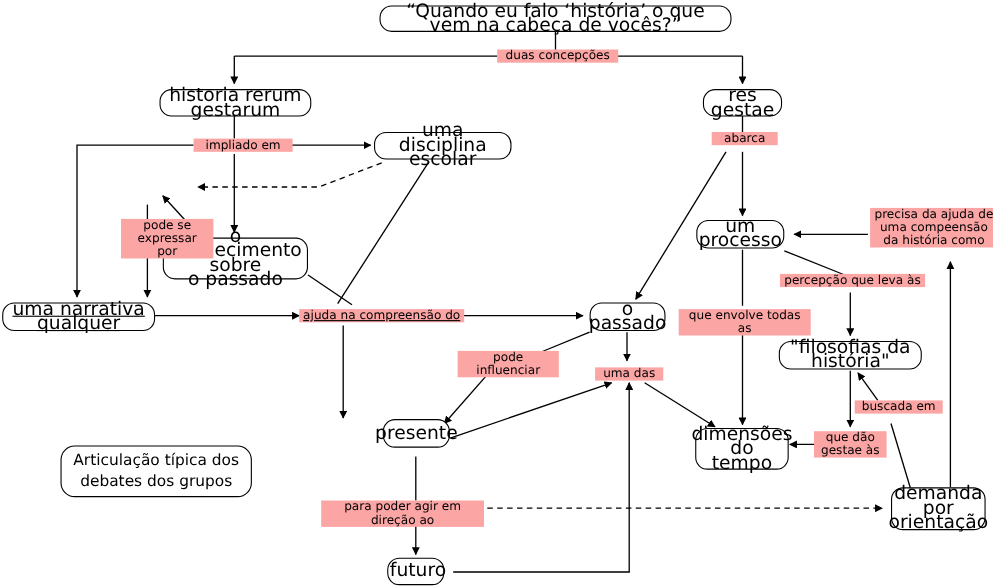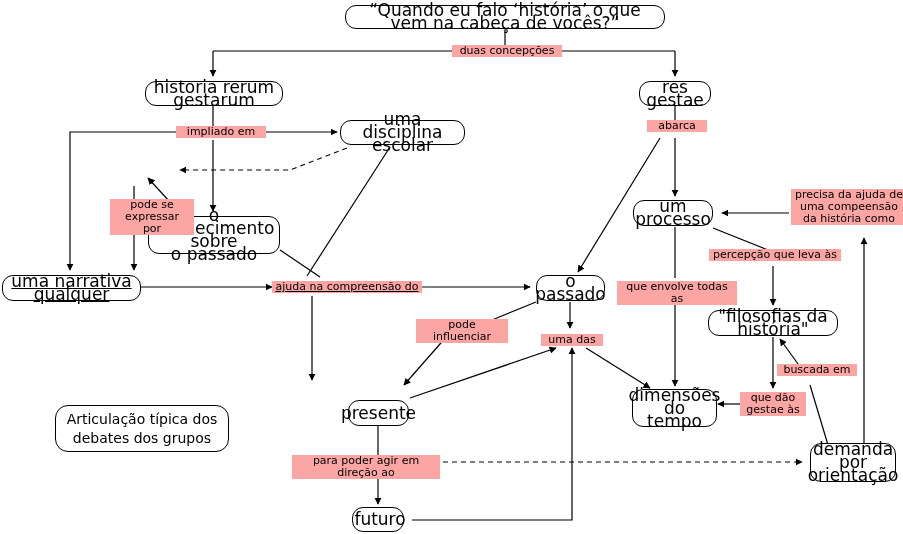--- a/index.html
+++ b/index.html
@@ -157,21 +157,21 @@
 o passado</div>
 
   <div class="node" style="left:2px; top:275px; width:139px; height:26px;text-decoration:underline;">uma narrativa qualquer</div>
 
   <div class="node" style="left:633px; top:200px; width:80px; height:26px;">um processo</div>
 
   <div class="node" style="left:536px; top:275px; width:69px; height:26px;">o passado</div>
 
   <div class="node" style="left:708px; top:310px; width:130px; height:26px;">"filosofias da história"</div>
 
-  <div class="node" style="left:348px; top:400px; width:61px; height:26px;">presente</div>
+  <div class="node" style="left:348px; top:381px; width:61px; height:26px;">presente</div>
 
   <div class="node" style="left:632px; top:389px; width:85px; height:38px;">dimensões do
 tempo</div>
 
   <div class="node" style="left:810px; top:443px; width:86px; height:39px;">demanda por
 orientação</div>
 
   <div class="node" style="left:352px; top:507px; width:52px; height:25px;padding-left:10px;">futuro</div>
 
   <div class="node title-node" style="left:55px; top:405px; width:174px; height:47px;">Articulação típica dos

